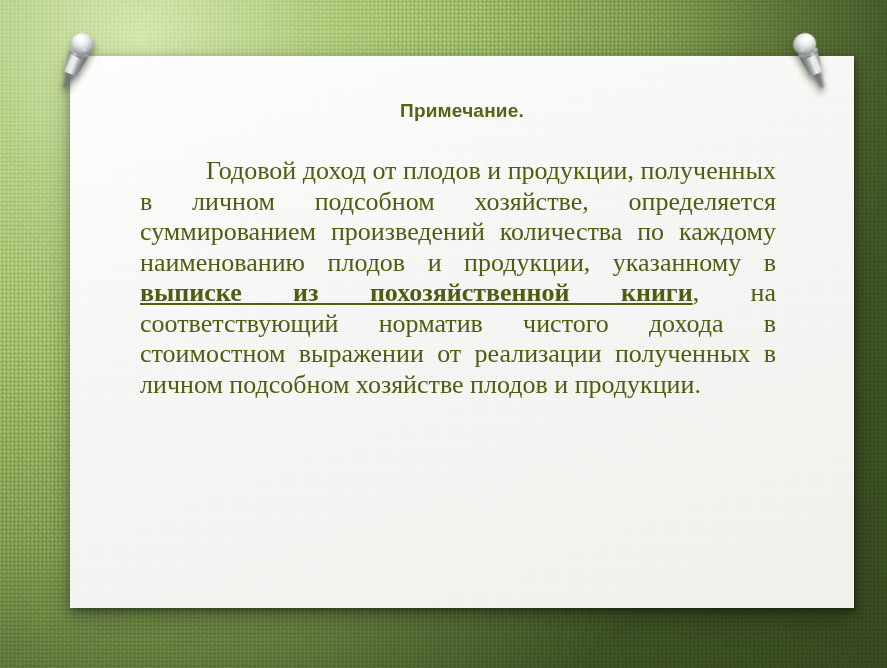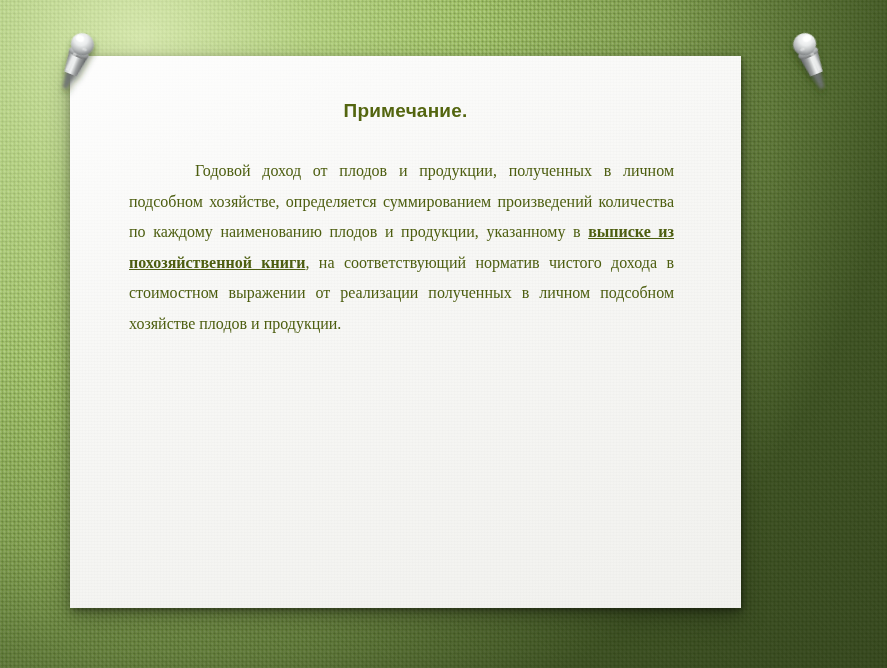--- a/index.html
+++ b/index.html
@@ -74,21 +74,21 @@
       rgba(255,255,255,0.00) 30%,
       rgba(0,0,0,0.05) 60%,
       rgba(0,0,0,0.22) 100%);
   }
 
   
   .paper {
     position: absolute;
     left: 70px;
     top: 56px;
-    width: 671px;
+    width: 784px;
     height: 552px;
     background: #f7f7f5;
     box-shadow:
       0 4px 10px rgba(0,0,0,0.30),
       0 10px 26px rgba(0,0,0,0.22),
       2px 2px 4px rgba(0,0,0,0.18);
   }
   .paper-tex {
     position: absolute;
     inset: 0;
@@ -122,27 +122,27 @@
     font-family: "Liberation Sans", sans-serif;
     font-weight: bold;
     font-size: 19px;
     color: #53650f;
     letter-spacing: 0.2px;
     margin: 0 0 34px 0;
   }
 
   .note-body {
     font-family: "Liberation Serif", serif;
-    font-size: 16px;
+    font-size: 26px;
     line-height: 30.5px;
     color: #4d5e10;
     text-align: justify;
     text-justify: inter-word;
     text-indent: 66px;
-    margin: 1px;
+    margin: 12px;
     padding: 0 8px 0 0;
   }
   .note-body .em-ref {
     font-weight: bold;
     text-decoration: underline;
   }
 
   
   .pin {
     position: absolute;

